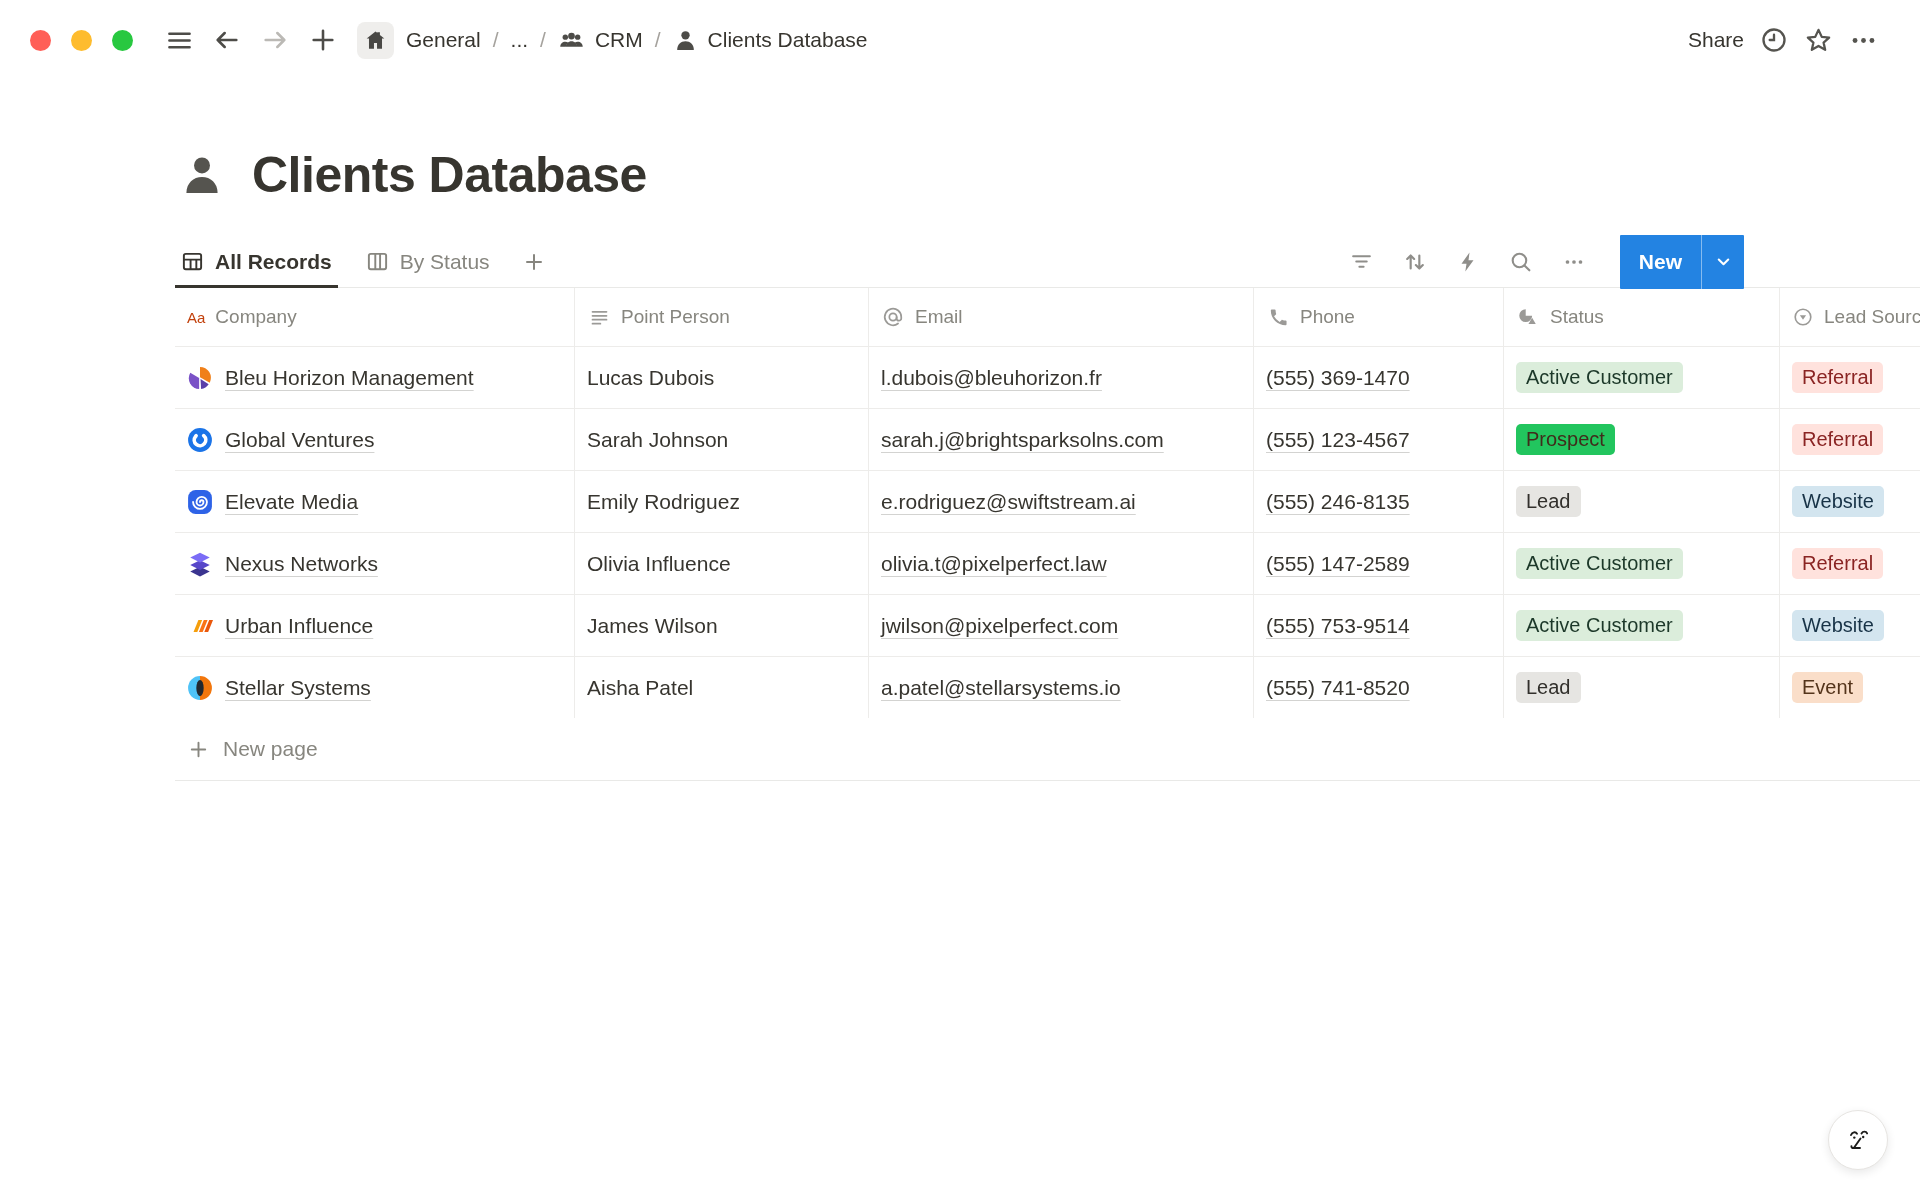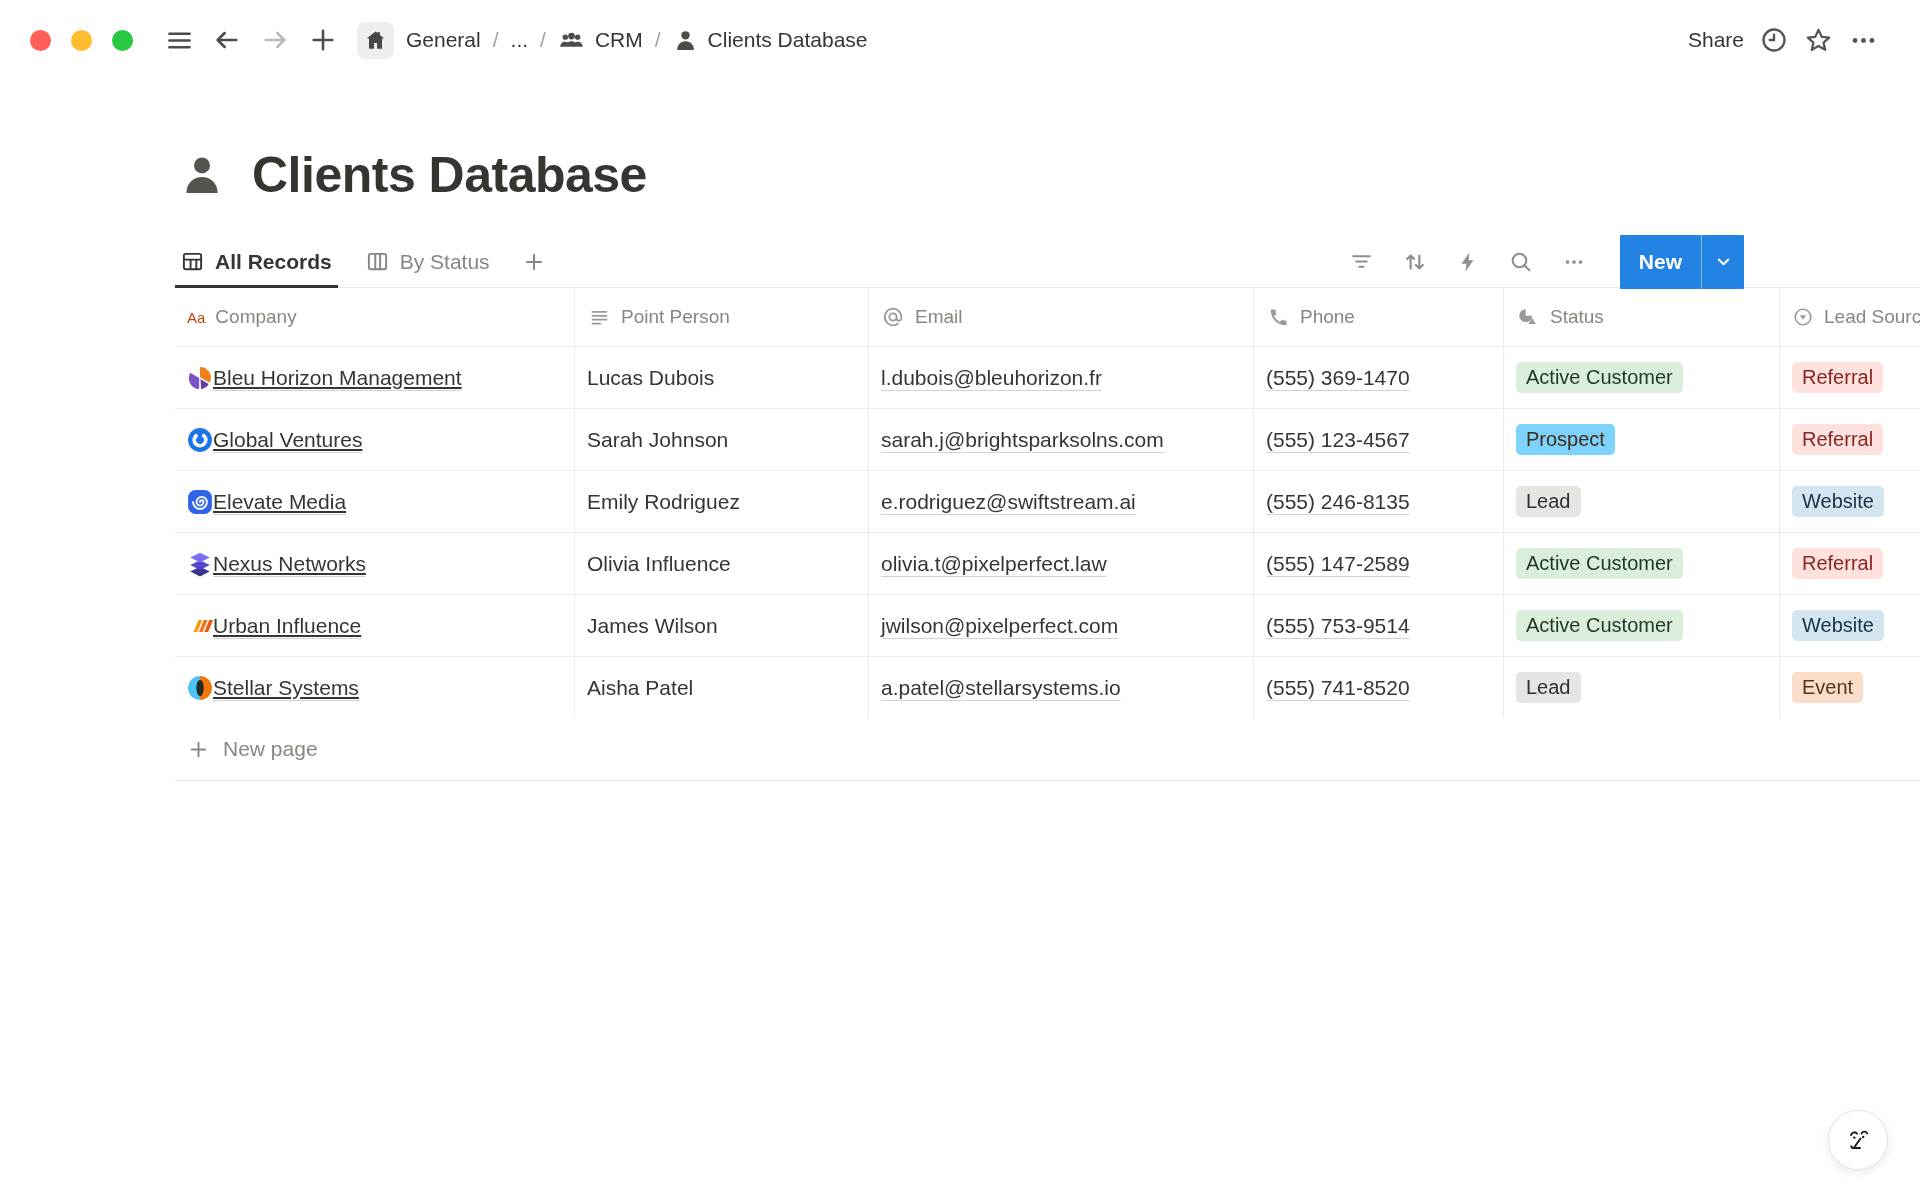--- a/index.html
+++ b/index.html
@@ -41,21 +41,21 @@
   
   .table { margin-left:175px; width:1745px; }
   .trow, .thead { display:grid; grid-template-columns:400px 294px 385px 250px 276px minmax(0,1fr); }
   .thead { height:58px; color:#87867F; font-size:19px; }
   .trow { height:62px; font-size:21px; border-top:1px solid #EDECEA; }
   .cell { display:flex; align-items:center; gap:10px; padding:0 12px; border-right:1px solid #EDECEA;
     overflow:hidden; white-space:nowrap; }
   .cell.c-last { border-right:none; }
   .hcell .hico { display:flex; align-items:center; justify-content:center; width:24px; color:#9B9A97; }
   .hcell .aa { font-size:15px; color:#c2410c; }
-  .c-company { gap:0;text-decoration:underline; }
+  .c-company { gap:12px; }
   .company-name { font-weight:500; text-decoration:underline; text-decoration-color:rgba(55,53,47,0.22);
     text-underline-offset:5px; text-decoration-thickness:1px; }
   .u { text-decoration:underline; text-decoration-color:rgba(55,53,47,0.22);
     text-underline-offset:5px; text-decoration-thickness:1px; }
   .logo { width:26px; height:26px; display:flex; align-items:center; justify-content:center; flex:0 0 26px; }
   .badge { padding:3px 10px; border-radius:5px; font-size:20px; line-height:1.25; }
 
   .newpage { margin-left:175px; width:1745px; height:63px; border-bottom:1px solid #E9E9E7;
     display:flex; align-items:center; gap:13px; padding-left:12px; color:#87867F; font-size:21px; }
 
@@ -327,21 +327,21 @@
     <div class="cell">
       <span>Sarah Johnson</span>
     </div>
     <div class="cell">
       <span class="u">sarah.j@brightsparksolns.com</span>
     </div>
     <div class="cell">
       <span class="u">(555) 123-4567</span>
     </div>
     <div class="cell">
-      <span class="badge" style="background: #7dd3fc; color: rgb(64, 44, 27);">Prospect</span>
+      <span class="badge" style="background: #22c55e; color: rgb(64, 44, 27);">Prospect</span>
     </div>
     <div class="cell c-last">
       <span class="badge" style="background: rgb(255, 226, 221); color: rgb(138, 36, 35);">Referral</span>
     </div>
   </div>
 
   <div class="trow">
     <div class="cell c-company">
       <span class="logo">
     <svg width="26" height="26" viewBox="0 0 24 24">

